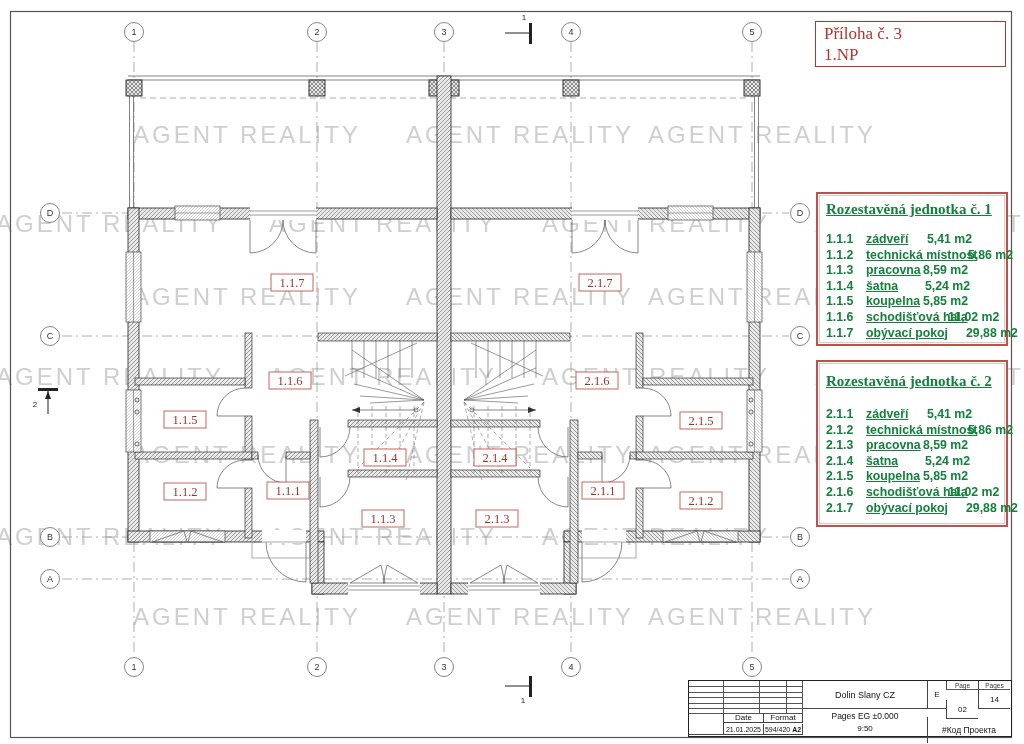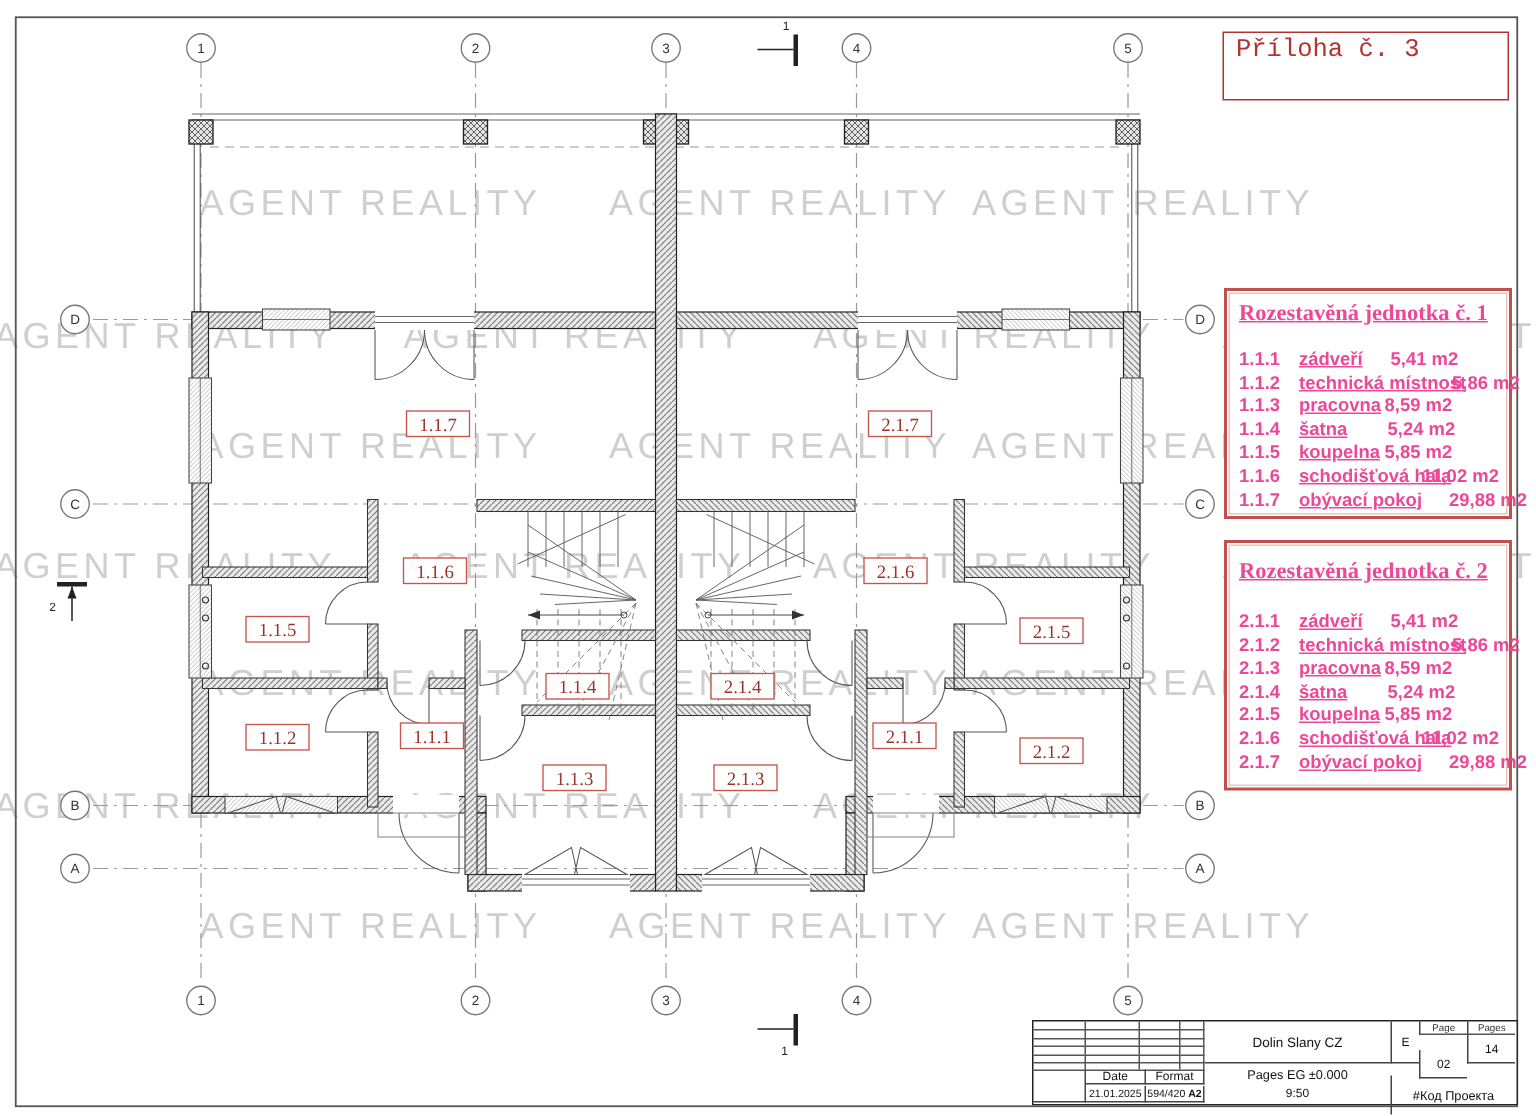--- a/index.html
+++ b/index.html
@@ -1,26 +1,26 @@
 <!DOCTYPE html>
 <html><head>
 <meta charset="utf-8">
 <style>
   html,body{margin:0;padding:0;background:#fff;}
   .sheet{position:relative;width:1024px;height:744px;background:#fff;overflow:hidden;
          font-family:"Liberation Sans",sans-serif;}
   svg{position:absolute;left:0;top:0;}
   
   .annex{position:absolute;left:815px;top:21px;width:191px;height:46px;box-sizing:border-box;
-         border:1.5px solid #b23430;color:#b23430;font-family:Liberation Mono, monospace;
+         border:1.5px solid #b23430;color:#b23430;font-family:Liberation Serif, serif;
          font-size:17px;line-height:21px;padding:1px 8px;background:#fff;}
   
   .legend{position:absolute;left:816px;width:192px;box-sizing:border-box;background:#fff;
           border:2px solid #c0504d;outline:1px solid #eac6c2;outline-offset:-4px;
-          padding:7px 8px 4px 8px;color:#ec4899;}
+          padding:7px 8px 4px 8px;color:#15803d;}
   .lg1{top:192px;height:154px;}
   .lg2{top:360px;height:167px;padding-top:11px;}
   .ltitle{font-family:"Liberation Serif",serif;font-size:15px;font-weight:bold;
           text-decoration:underline;white-space:nowrap;}
   .lrows{margin-top:14px;}
   .lg2 .lrows{margin-top:17px;}
   .lrow{position:relative;height:15.6px;font-size:12.3px;font-weight:bold;white-space:nowrap;}
   .lcode{display:inline-block;width:40px;}
   .lname{display:inline-block;text-decoration:underline;}
   .larea{position:absolute;top:0;}
@@ -265,20 +265,21 @@
         <text x="701" y="505" text-anchor="middle" font-size="12.5" fill="#9c3328" font-family="&quot;Liberation Serif&quot;,serif">2.1.2</text>
         <rect x="362" y="510" width="42" height="17" fill="#fff" fill-opacity="0.9" stroke="#c4564a" stroke-width="0.9"></rect>
         <text x="383" y="523" text-anchor="middle" font-size="12.5" fill="#9c3328" font-family="&quot;Liberation Serif&quot;,serif">1.1.3</text>
         <rect x="476" y="510" width="42" height="17" fill="#fff" fill-opacity="0.9" stroke="#c4564a" stroke-width="0.9"></rect>
         <text x="497" y="523" text-anchor="middle" font-size="12.5" fill="#9c3328" font-family="&quot;Liberation Serif&quot;,serif">2.1.3</text>
       </g>
 </svg>
 
 <div class="annex">
   <div>Příloha č. 3</div>
+  <div>1.NP</div>
 </div>
 
 <div class="legend lg1">
   <div class="ltitle">Rozestavěná jednotka č. 1</div>
   <div class="lrows" id="leg1rows">
         <div class="lrow"><span class="lcode">1.1.1</span><span class="lname">zádveří</span><span class="larea" style="left: 101px;">5,41 m2</span></div>
         <div class="lrow"><span class="lcode">1.1.2</span><span class="lname">technická místnost</span><span class="larea" style="left: 142px;">5,86 m2</span></div>
         <div class="lrow"><span class="lcode">1.1.3</span><span class="lname">pracovna</span><span class="larea" style="left: 97px;">8,59 m2</span></div>
         <div class="lrow"><span class="lcode">1.1.4</span><span class="lname">šatna</span><span class="larea" style="left: 99px;">5,24 m2</span></div>
         <div class="lrow"><span class="lcode">1.1.5</span><span class="lname">koupelna</span><span class="larea" style="left: 97px;">5,85 m2</span></div>

